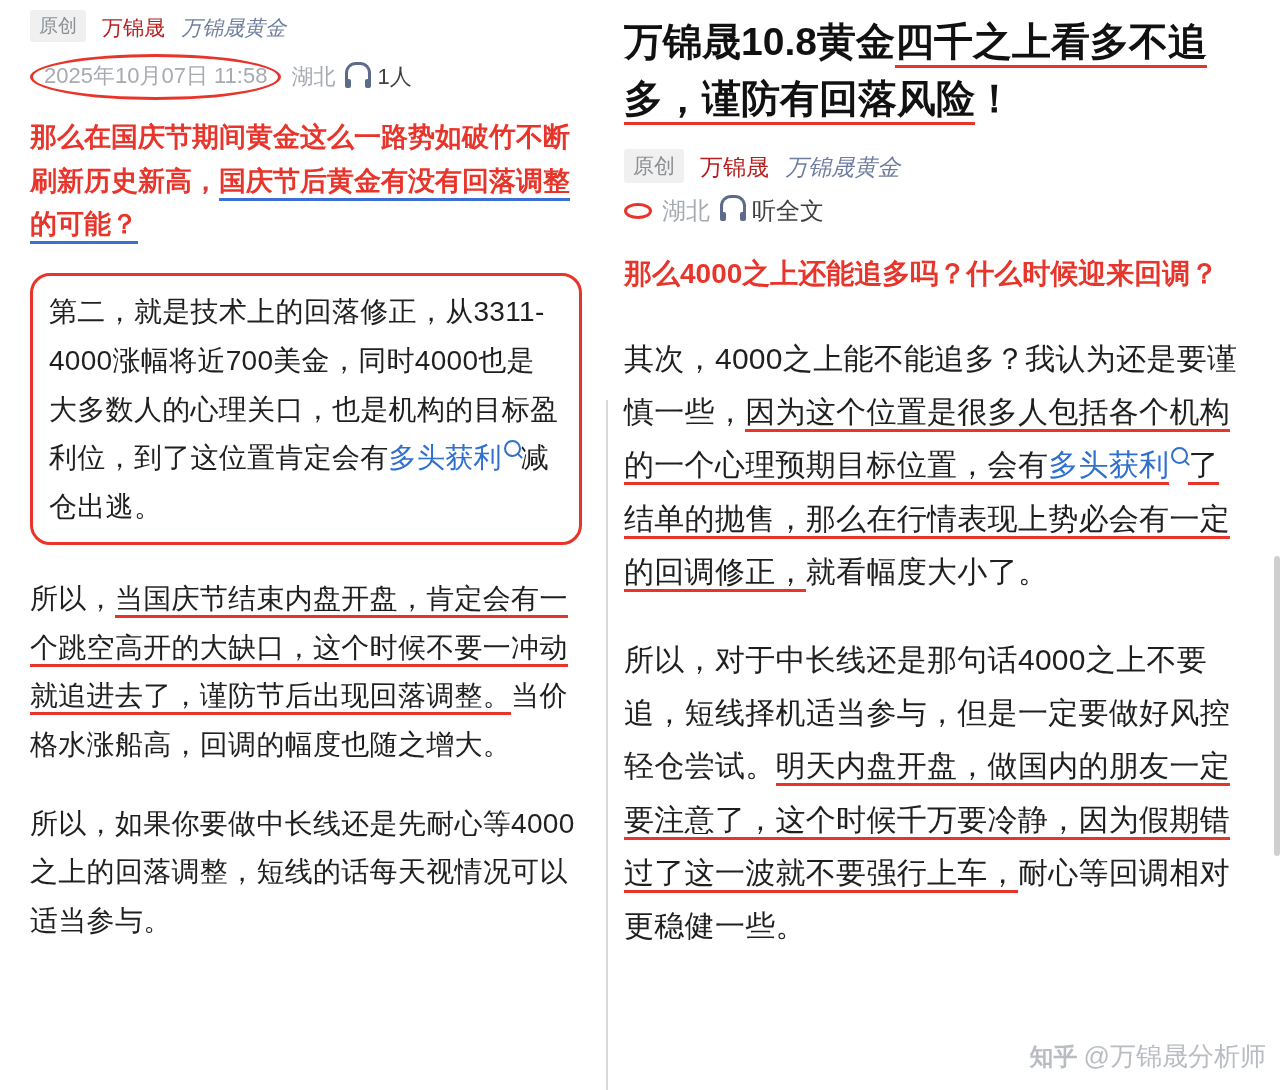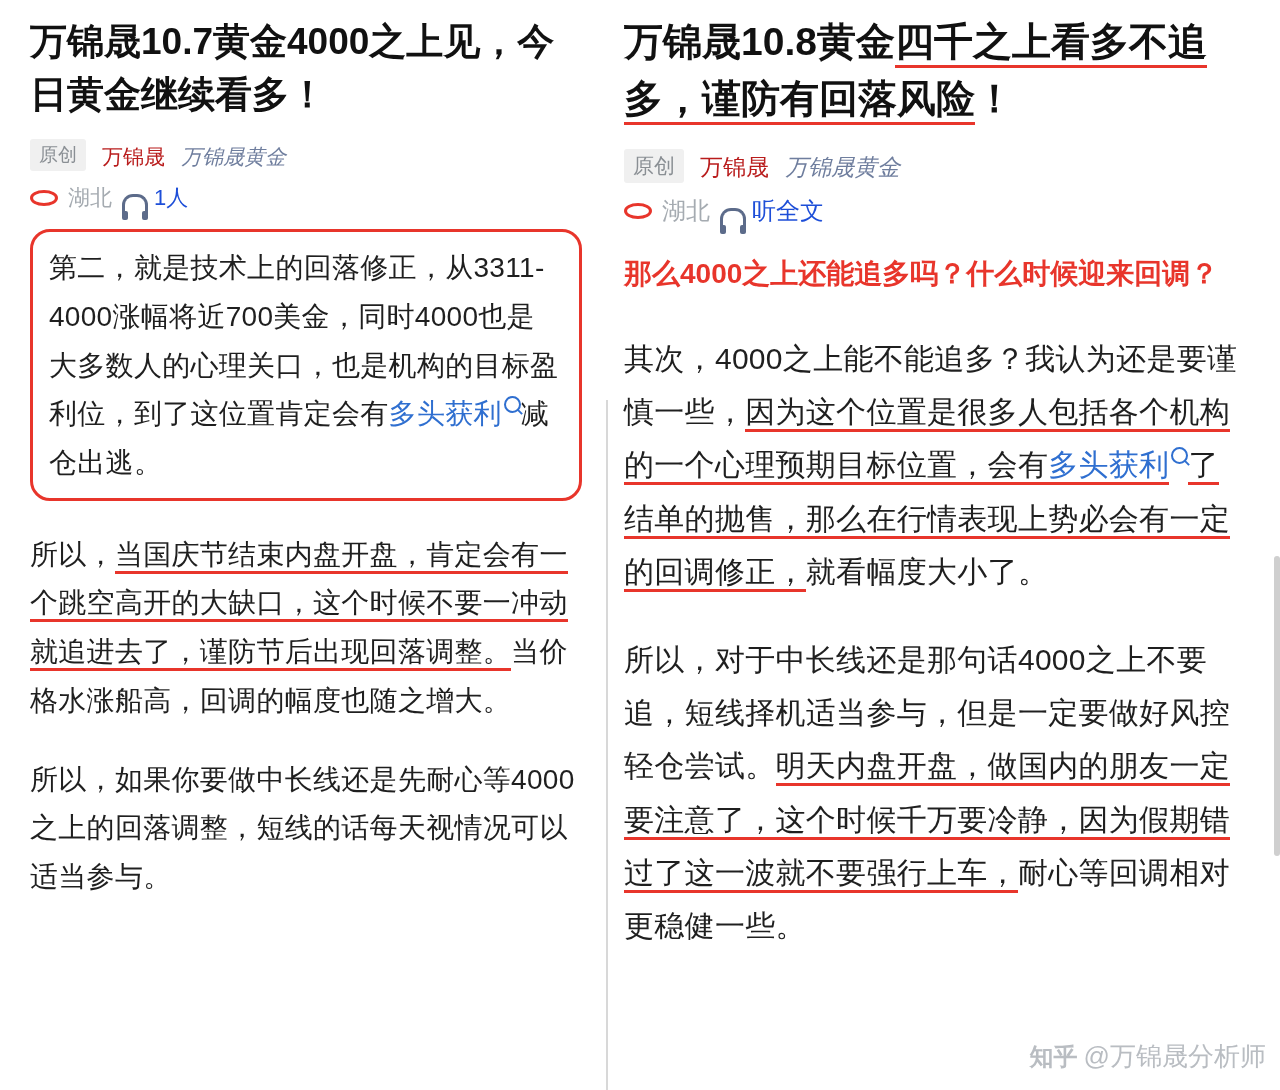--- a/index.html
+++ b/index.html
@@ -104,23 +104,23 @@
   .ellipse {
     position: absolute;
     left: 0; top: 0; right: 0; bottom: 0;
     border: 3px solid #e8352b;
     border-radius: 50%;
     pointer-events: none;
   }
   .region { color: #a5abb1; }
   .listen {
     display: inline-flex;
-    align-items: flex-end;
+    align-items: flex-start;
     gap: 6px;
-    color: #1d4ed8;
+    color: #404040;
   }
   .headset {
     display: inline-block;
     width: 20px; height: 16px;
     border: 3px solid #5c6b8a;
     border-bottom: none;
     border-radius: 11px 11px 0 0;
     position: relative;
   }
   .headset::before, .headset::after {
@@ -225,39 +225,42 @@
     border-radius: 3px;
   }
 </style>
 </head>
 <body>
 
 <div class="page">
 
   <div class="col col-left">
 
-    <h1 class="title">万锦晟10.7黄金4000之上见，今日黄金继续看多！</h1>
 
     <div class="byline">
       <span class="orig-badge">原创</span>
       <span class="author">万锦晟</span>
       <span class="acct">万锦晟黄金</span>
     </div>
 
     <div class="metarow">
       <span class="datewrap">
+        <span>2025年10月07日 11:58</span>
         <span class="ellipse"></span>
       </span>
       <span class="region">湖北</span>
       <span class="listen">
         <span class="headset"></span>
         <span>1人</span>
       </span>
     </div>
 
+    <div class="lead">
+      <span>那么在国庆节期间黄金这么一路势如破竹不断刷新历史新高，</span><span class="u-blue">国庆节后黄金有没有回落调整的可能？</span>
+    </div>
 
     <div class="boxed">
       <p class="body">
         <span>第二，就是技术上的回落修正，从3311-4000涨幅将近700美金，同时4000也是大多数人的心理关口，也是机构的目标盈利位，到了这位置肯定会有</span><span class="kw"><span>多头获利</span><span class="mag"></span></span><span>减仓出逃。</span>
       </p>
     </div>
 
     <p class="body">
       <span>所以，</span><span class="ul-red">当国庆节结束内盘开盘，肯定会有一个跳空高开的大缺口，这个时候不要一冲动就追进去了，谨防节后出现回落调整。</span><span>当价格水涨船高，回调的幅度也随之增大。</span>
     </p>

